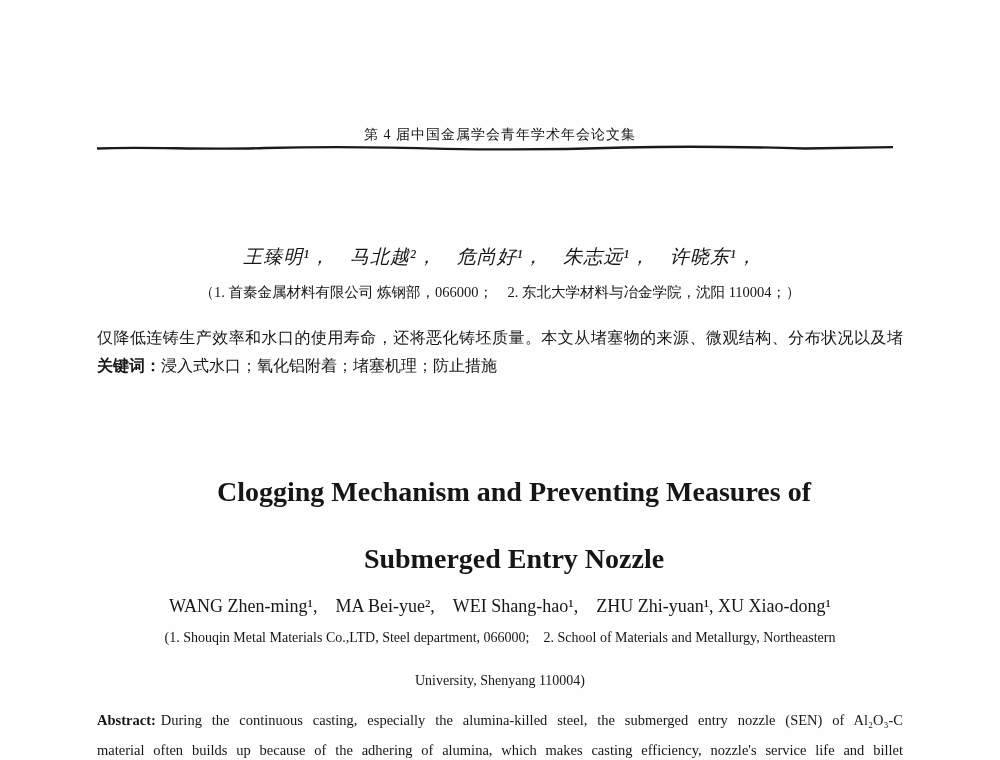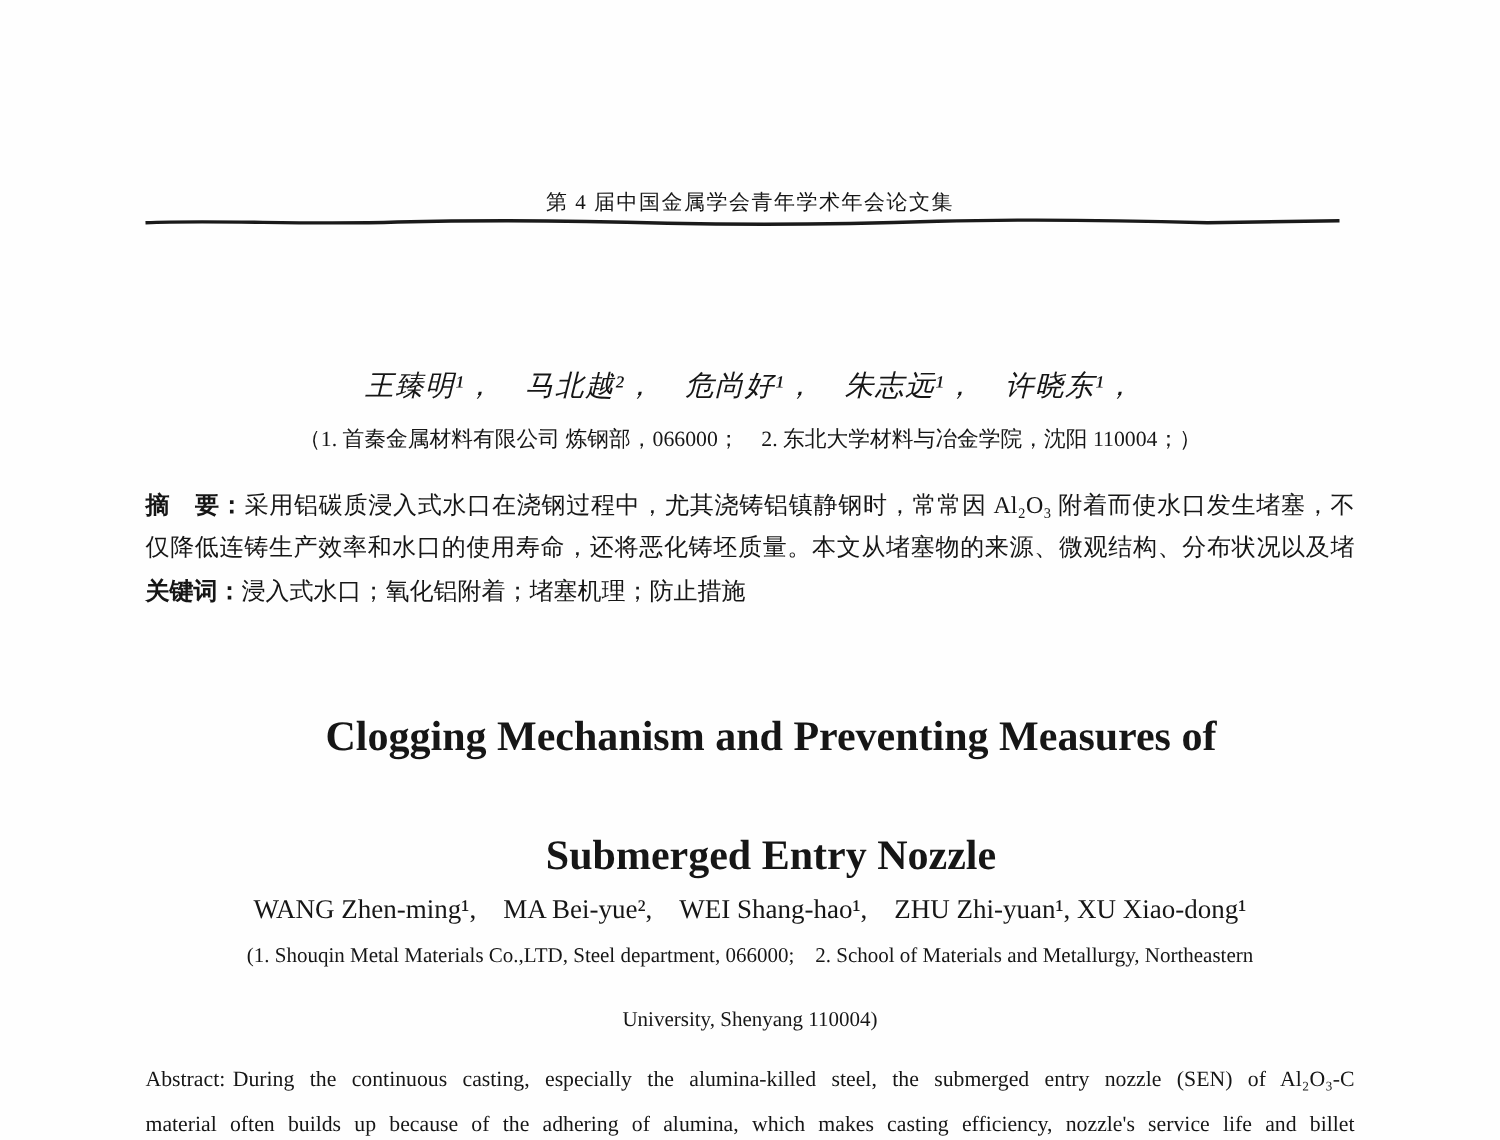--- a/index.html
+++ b/index.html
@@ -20,28 +20,28 @@
   .zh-authors{top:244px;font-size:19px;font-style:italic;letter-spacing:1px;}
   .zh-affil{top:283px;font-size:14.5px;}
 
   .zh-block{
     position:absolute;left:97px;width:806px;top:324px;
     font-size:16px;line-height:28.3px;
   }
   .jline{text-align:justify;text-align-last:justify;}
   .lline{text-align:left;}
   .lbl{font-weight:bold;}
-  .lbl-en{font-weight:normal;margin-right:5px;}
+  .lbl-en{font-weight:bold;margin-right:5px;}
 
   .en-title{
     position:absolute;left:0;right:0;text-align:center;margin:0;
     font-size:28px;font-weight:bold;font-family:"Liberation Serif","DejaVu Serif",serif;padding-left:28px;
   }
   .en-title1{top:476px;}
-  .en-title2{top:555px;}
+  .en-title2{top:543px;}
   .en-authors{top:596px;font-size:18px;}
   .en-affil1{top:630px;font-size:14px;}
   .en-affil2{top:673px;font-size:14px;text-align:center;}
 
   .en-block{
     position:absolute;left:97px;width:806px;top:705px;
     font-size:14.5px;line-height:30px;
   }
 </style>
 </head>
@@ -54,23 +54,20 @@
   <svg class="rule" width="800" height="10" viewBox="0 0 800 10">
     <path d="M2,5.5 C50,3.5 110,7 170,5 C230,3.5 290,4 350,5.8 C410,7 470,6.5 530,4.5 C590,3 650,3.8 710,5.5 L798,4.2" stroke="#1a1a1a" stroke-width="2.3" fill="none"></path>
   </svg>
 
 
   <div class="centered zh-authors">王臻明¹，　马北越²，　危尚好¹，　朱志远¹，　许晓东¹，</div>
 
   <div class="centered zh-affil">（1. 首秦金属材料有限公司 炼钢部，066000；　2. 东北大学材料与冶金学院，沈阳 110004；）</div>
 
   <div class="zh-block">
-    <div class="jline">
-      <b class="lbl">摘　要：</b><span>采用铝碳质浸入式水口在浇钢过程中，尤其浇铸铝镇静钢时，常常因 Al₂O₃ 附着而使水口发生堵塞，不</span>
-    </div>
     <div class="jline">
       <span>仅降低连铸生产效率和水口的使用寿命，还将恶化铸坯质量。本文从堵塞物的来源、微观结构、分布状况以及堵</span>
     </div>
     <div class="lline">
       <b class="lbl">关键词：</b><span>浸入式水口；氧化铝附着；堵塞机理；防止措施</span>
     </div>
   </div>
 
   <h2 class="en-title en-title1">Clogging Mechanism and Preventing Measures of</h2>
 

